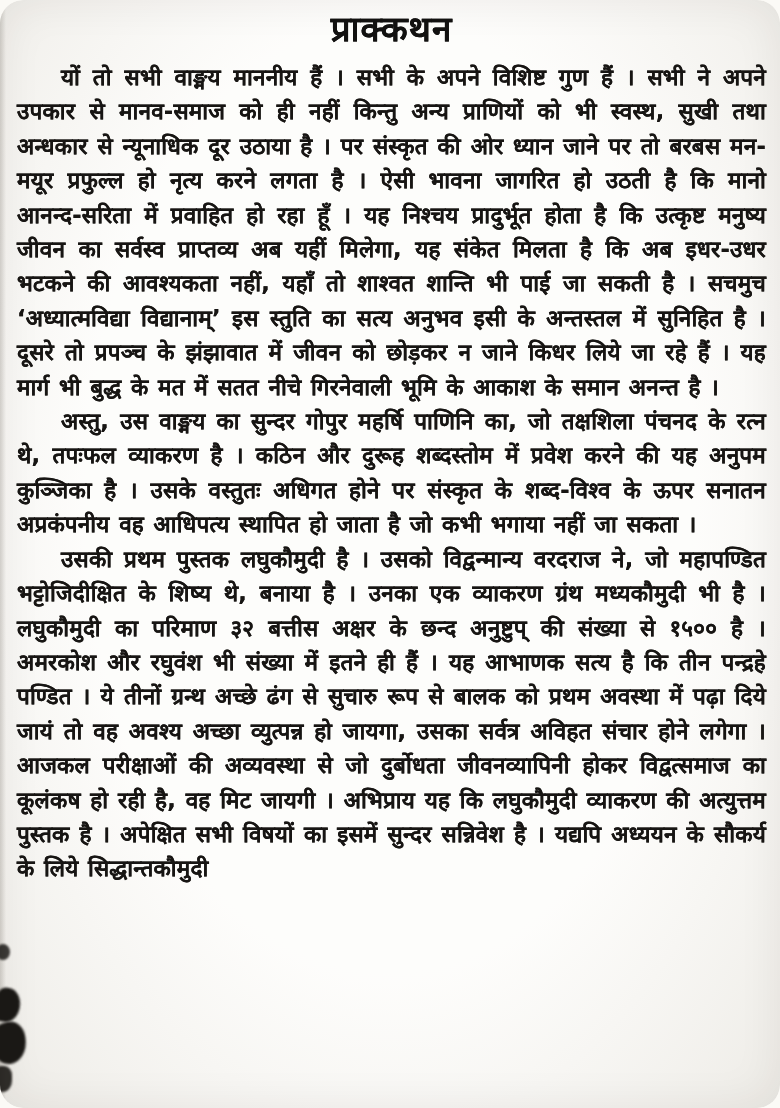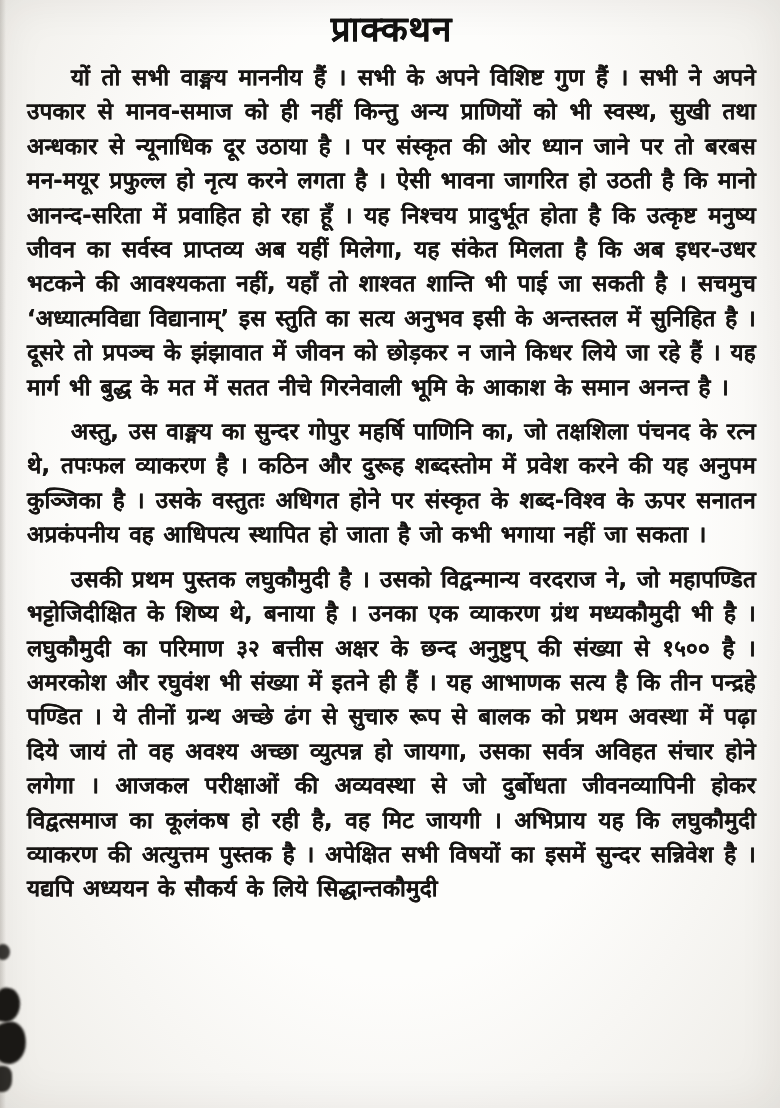--- a/index.html
+++ b/index.html
@@ -1,19 +1,19 @@
 <!DOCTYPE html>
 <html style="--paper: #fbfaf6; --ink: #171513;"><head>
 <meta charset="utf-8">
 <style>
   :root {
     --paper: #fbfaf6;
     --ink: #171513;
   }
-  * { box-sizing: border-box; }
+  * { box-sizing: border-box; border-radius: 23px; }
   html, body {
     margin: 0;
     padding: 0;
   }
   body {
     width: 780px;
     height: 1108px;
     overflow: hidden;
     background: var(--paper);
     font-family: "DejaVu Sans", sans-serif;
@@ -34,21 +34,21 @@
     padding-top: 4px;
     font-size: 35px;
     line-height: 42px;
     font-weight: 700;
     text-align: center;
     letter-spacing: 1px;
     color: #121110;
     text-shadow: 0 0 0.6px #121110;
   }
   .body-text p {
-    margin: 10px;
+    margin: 0;
     font-size: 22.5px;
     line-height: 34.4px;
     font-weight: 600;
     text-align: justify;
     text-indent: 44px;
     letter-spacing: 0.2px;
     word-spacing: 1.5px;
     color: var(--ink);
     text-shadow: 0 0 0.4px rgba(20,18,15,0.85);
   }

